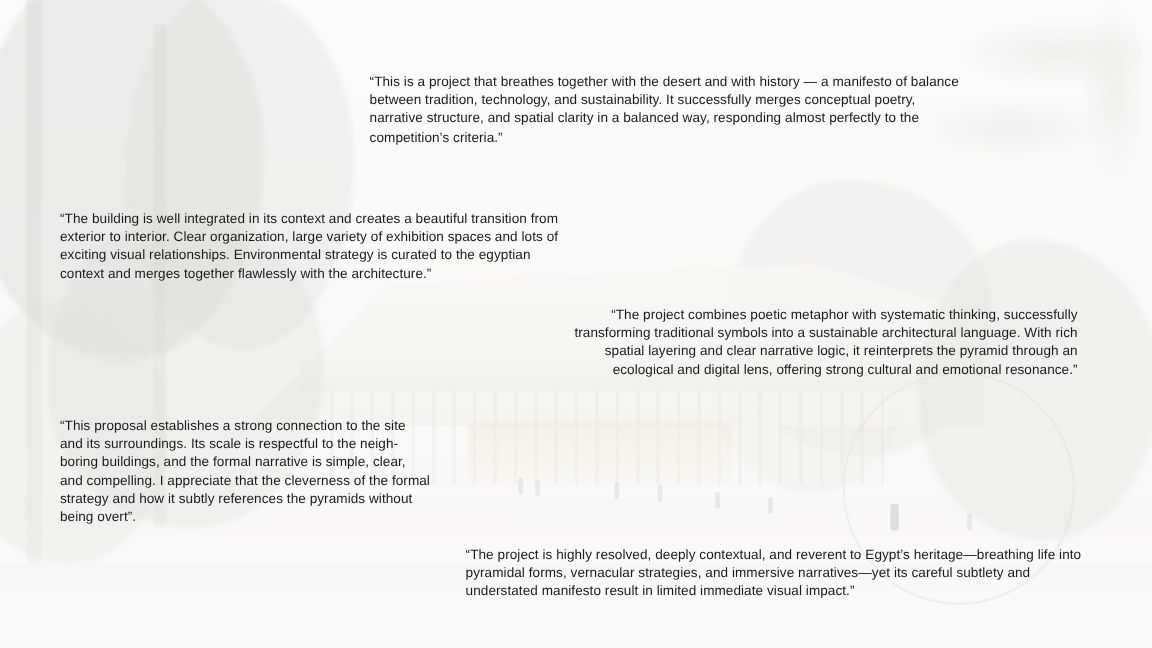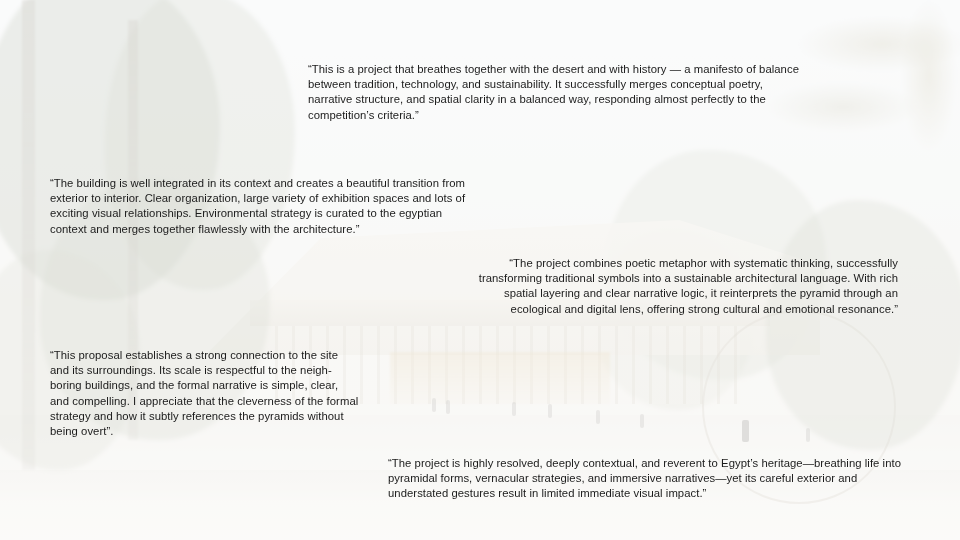--- a/index.html
+++ b/index.html
@@ -205,15 +205,15 @@
     <div class="figure fig-dark" style="left:742px; top:420px;"></div>
     <div class="figure" style="left:806px; top:428px;"></div>
 
     <div class="veil"></div>
   </div>
 
   <div class="quote q1">“This is a project that breathes together with the desert and with history — a manifesto of balance between tradition, technology, and sustainability. It successfully merges conceptual poetry, narrative structure, and spatial clarity in a balanced way, responding almost perfectly to the competition’s criteria.”</div>
   <div class="quote q2">“The building is well integrated in its context and creates a beautiful transition from exterior to interior. Clear organization, large variety of exhibition spaces and lots of exciting visual relationships. Environmental strategy is curated to the egyptian context and merges together flawlessly with the architecture.”</div>
   <div class="quote q3">“The project combines poetic metaphor with systematic thinking, successfully transforming traditional symbols into a sustainable architectural language. With rich spatial layering and clear narrative logic, it reinterprets the pyramid through an ecological and digital lens, offering strong cultural and emotional resonance.”</div>
   <div class="quote q4">“This proposal establishes a strong connection to the site and its surroundings. Its scale is respectful to the neigh-boring buildings, and the formal narrative is simple, clear, and compelling. I appreciate that the cleverness of the formal strategy and how it subtly references the pyramids without being overt”.</div>
-  <div class="quote q5">“The project is highly resolved, deeply contextual, and reverent to Egypt’s heritage—breathing life into pyramidal forms, vernacular strategies, and immersive narratives—yet its careful exterior and understated gestures result in limited immediate visual impact.”</div>
+  <div class="quote q5">“The project is highly resolved, deeply contextual, and reverent to Egypt’s heritage—breathing life into pyramidal forms, vernacular strategies, and immersive narratives—yet its careful subtlety and understated manifesto result in limited immediate visual impact.”</div>
 
 </div>
 
 </body></html>

